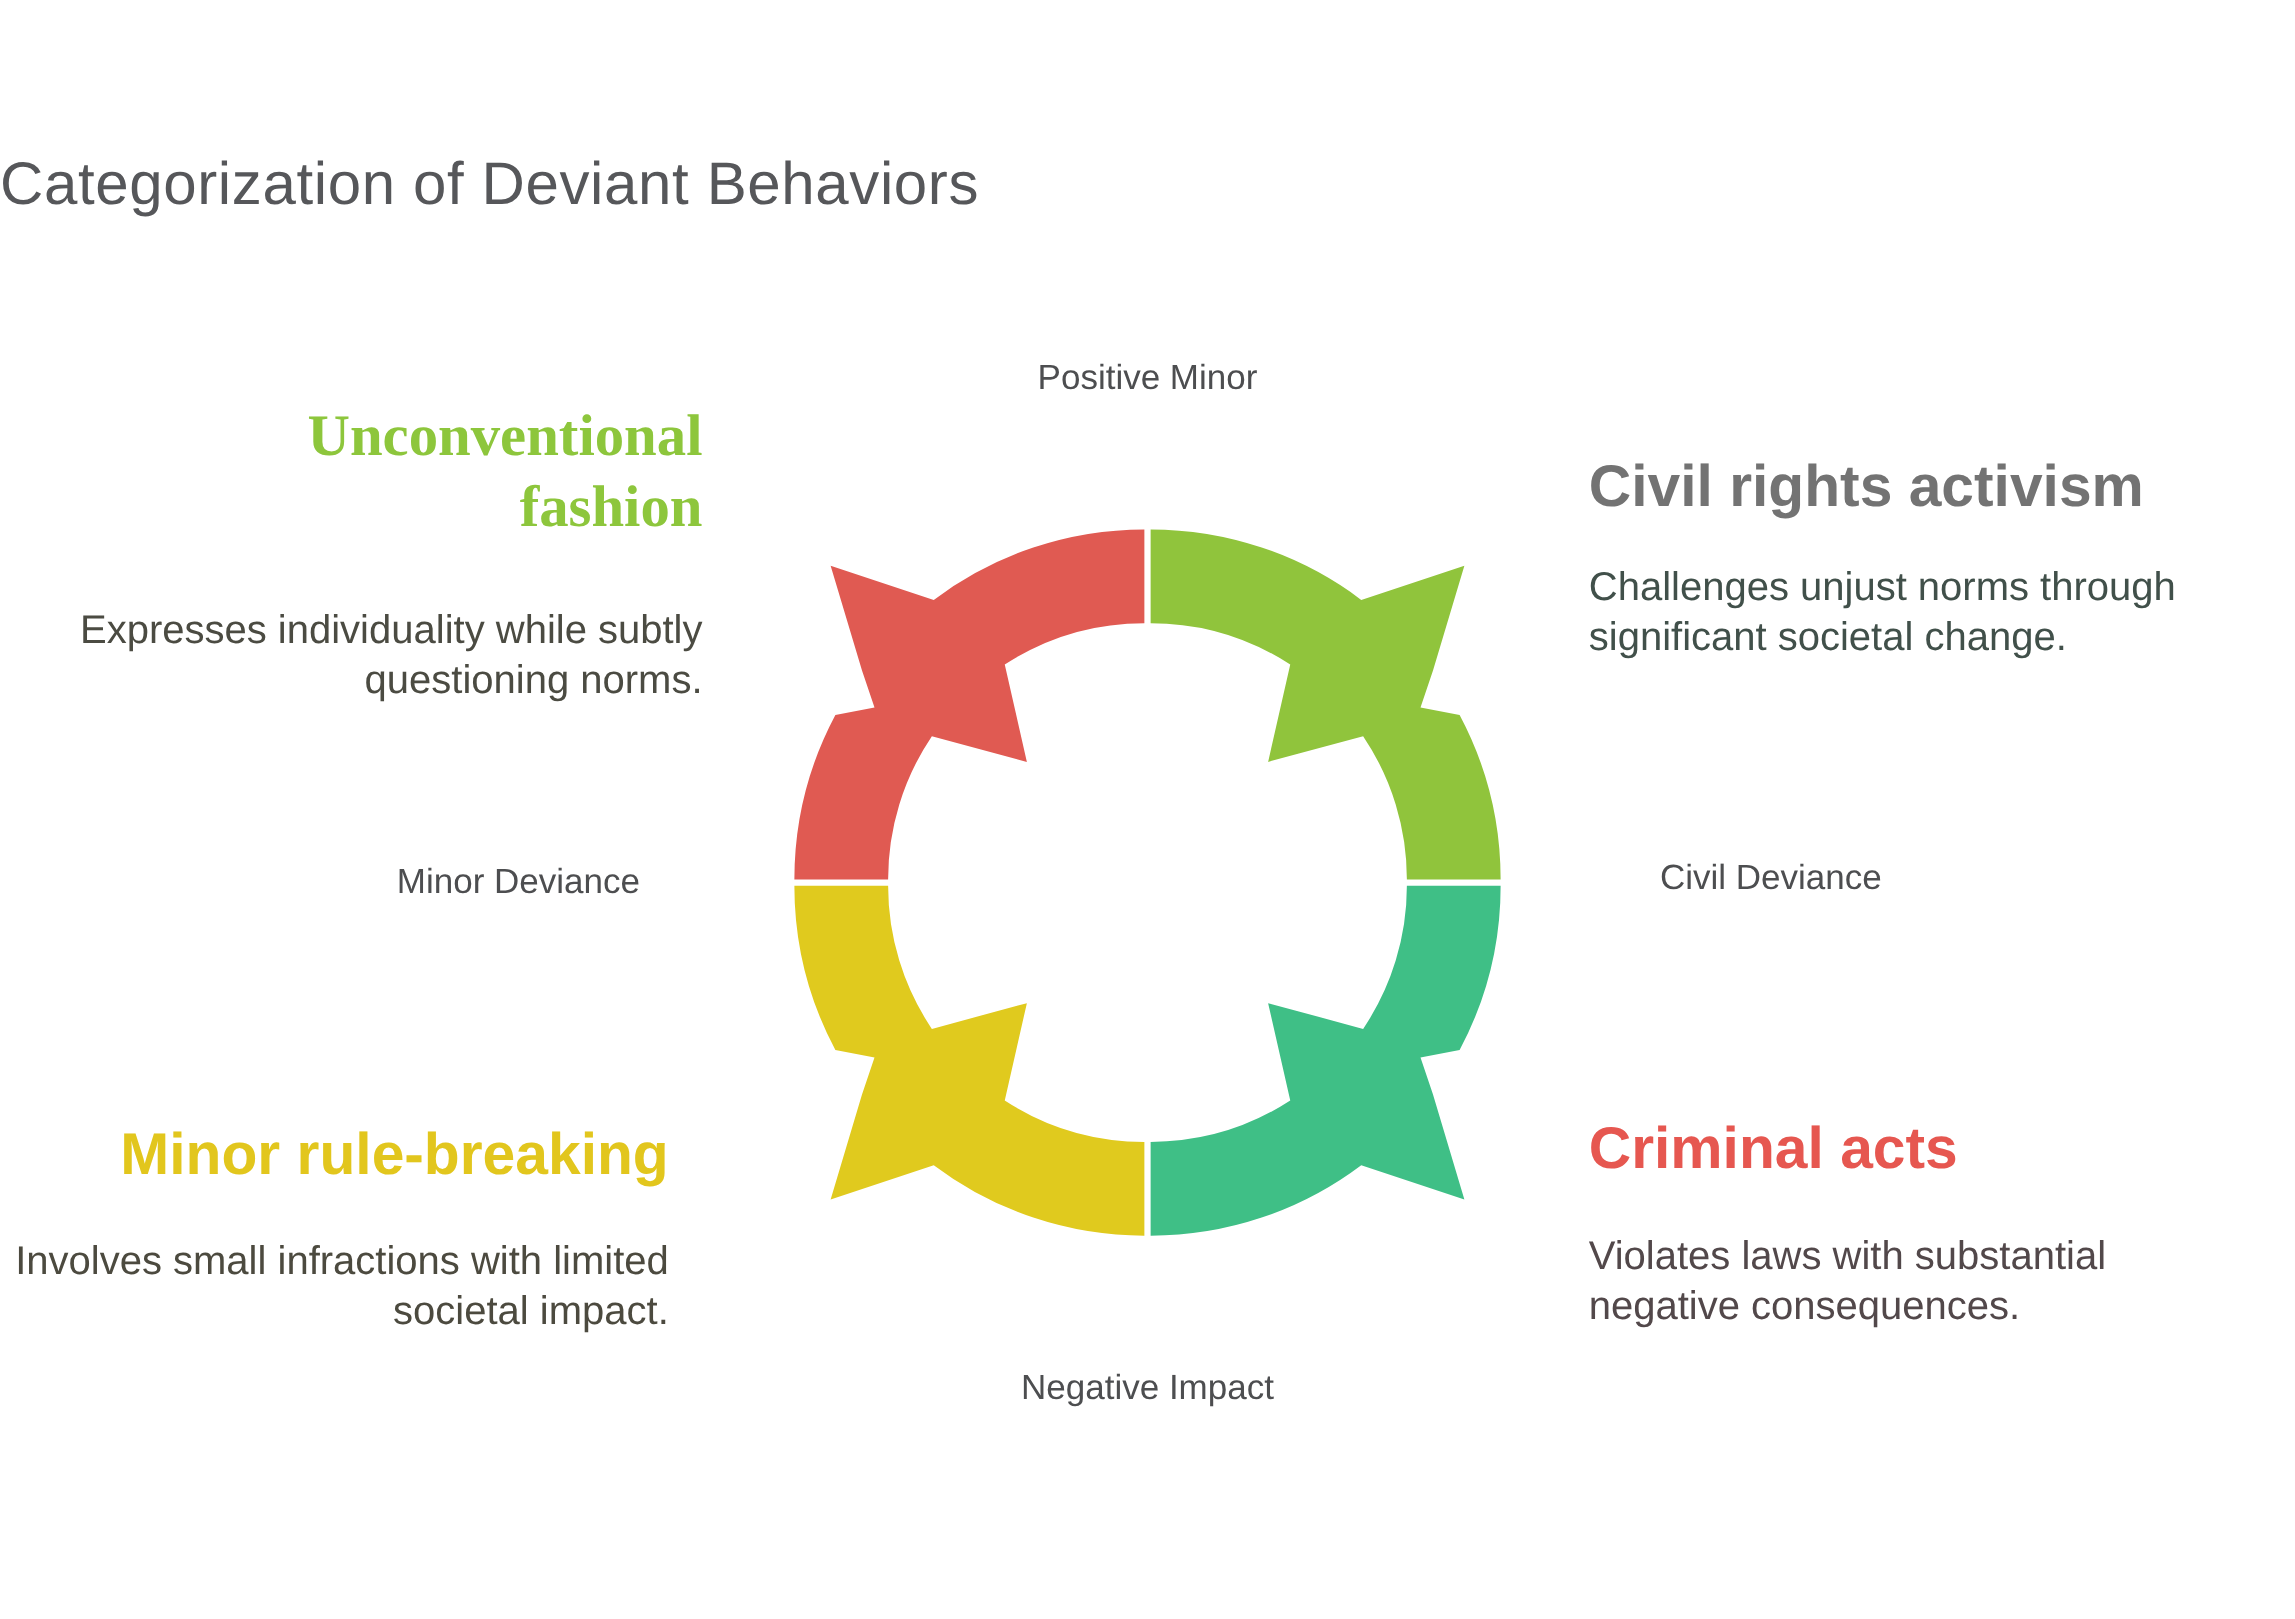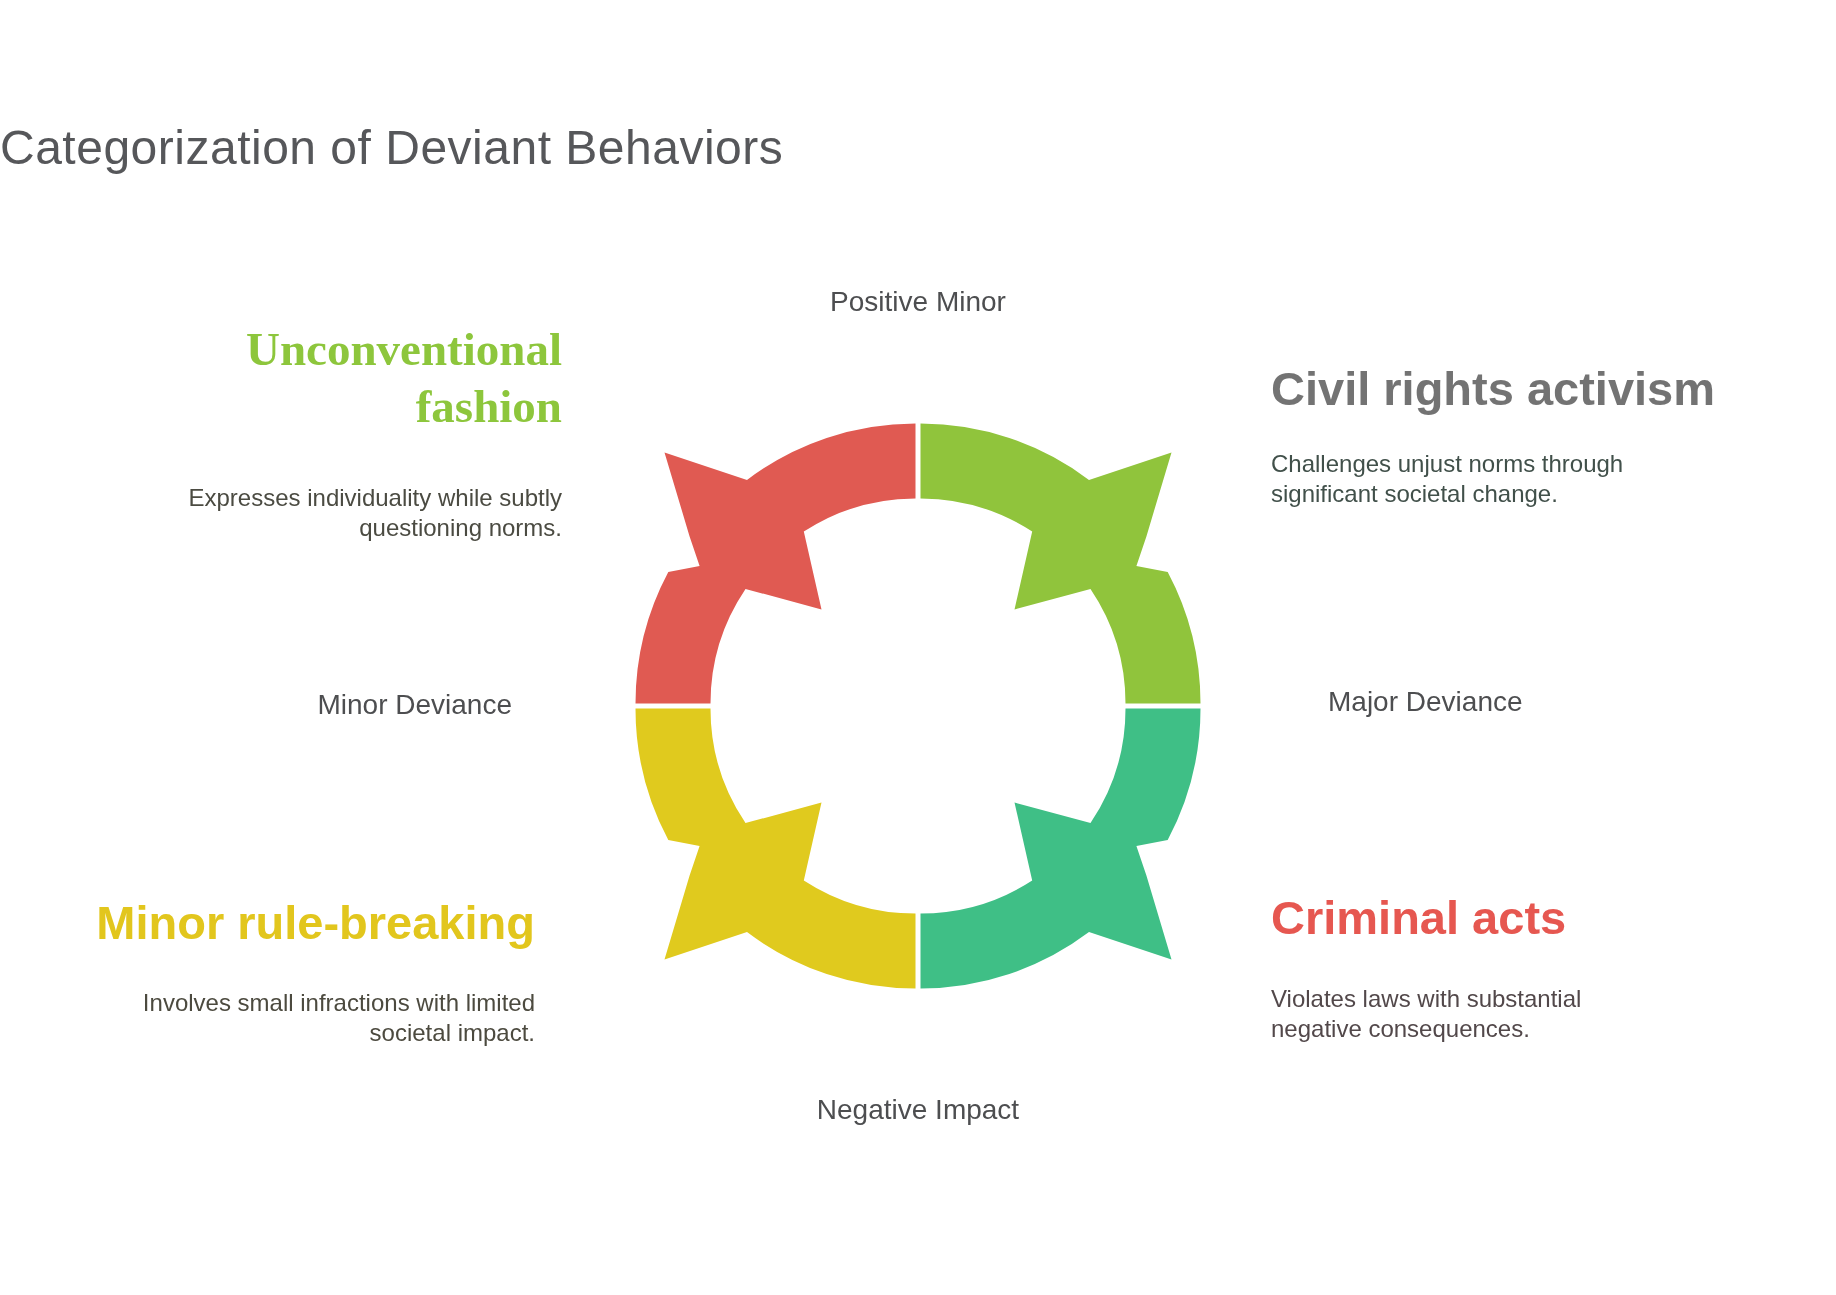--- a/index.html
+++ b/index.html
@@ -34,23 +34,23 @@
   .axis-bottom { left: 0; width: 1836px; top: 1094px; text-align: center; }
   .axis-left   { right: 1324px; top: 689px; text-align: right; }
   .axis-right  { left: 1328px;  top: 686px; text-align: left; }
   .callout-heading {
     font-size: 47px;
     font-weight: 700;
     line-height: 57px;
     white-space: nowrap;
   }
   .callout-body {
-    font-size: 24px;
+    font-size: 32px;
     font-weight: 400;
-    line-height: 30px;
+    line-height: 40px;
     white-space: nowrap;
   }
   .align-right { text-align: right; }
   .align-left  { text-align: left; }
   .tl-heading { right: 1274px; top: 321px; }
   .tl-body    { right: 1274px; top: 483px; }
   .tr-heading { left: 1271px;  top: 360px; }
   .tr-body    { left: 1271px;  top: 449px; }
   .bl-heading { right: 1301px; top: 894px; }
   .bl-body    { right: 1301px; top: 988px; }
@@ -69,21 +69,21 @@
 <div id="canvas">
 
   <div class="abs page-title" style="color: rgb(86, 87, 90);">Categorization of Deviant Behaviors</div>
 
   <div class="abs axis-label axis-top" style="color: rgb(77, 78, 80);">Positive Minor</div>
 
   <div class="abs axis-label axis-bottom" style="color: rgb(77, 78, 80);">Negative Impact</div>
 
   <div class="abs axis-label axis-left" style="color: rgb(77, 78, 80);">Minor Deviance</div>
 
-  <div class="abs axis-label axis-right" style="color: rgb(77, 78, 80);">Major Deviance</div>
+  <div class="abs axis-label axis-right" style="color: rgb(77, 78, 80);">Civil Deviance</div>
 
   <svg class="abs diagram-svg" viewBox="-400 -400 800 800" xmlns="http://www.w3.org/2000/svg">
     <defs>
       <path id="quad" d="M0,-280
                A280,280 0 0 0 -168.5,-223.6
                L-251,-251
                L-225.9,-167.1
                L-215.9,-137.5
                L-247.2,-131.5
                A280,280 0 0 0 -280,0

